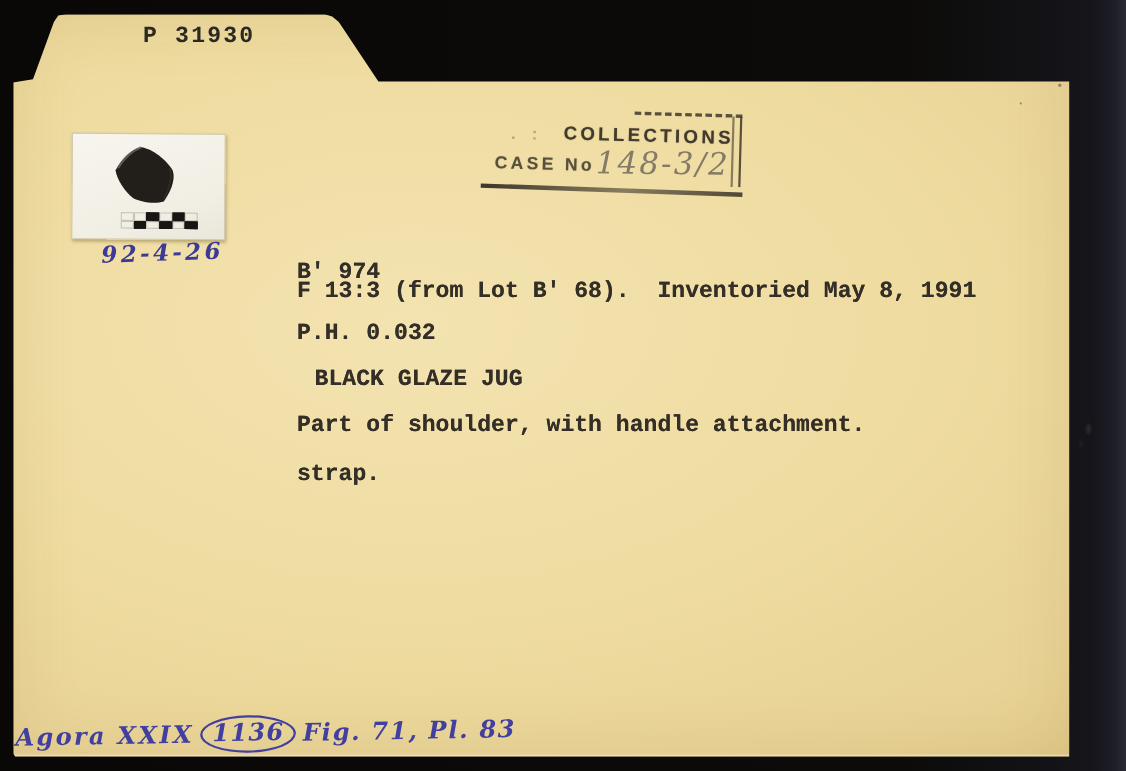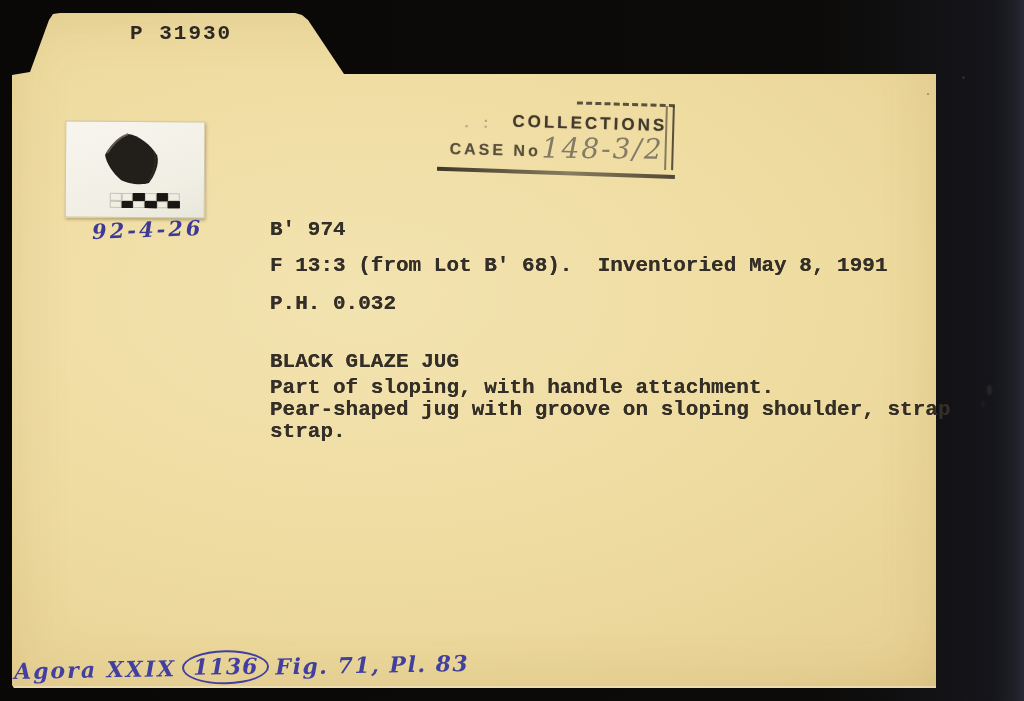--- a/index.html
+++ b/index.html
@@ -22,20 +22,21 @@
   .card{
     position:absolute;left:12px;top:13px;width:924px;height:675px;
     background:
       radial-gradient(ellipse 900px 520px at 38% 42%, #f3e3b0 0%, #eedb9f 55%, #e8d295 88%, #e3cc8d 100%);
     clip-path:polygon(
       0px 62px, 18px 59px, 37px 7px, 41px 1px, 48px 0px,
       283px 0px, 290px 2px, 296px 7px, 332px 61px,
       996px 61px, 1000px 64px, 1000px 673px, 997px 675px, 2px 675px, 0px 672px
     );
     box-shadow:inset 0 0 60px rgba(140,105,40,.14), inset 0 -2px 0 rgba(255,250,225,.5);
+    padding-left:36px;
   }
   .tab-label{
     position:absolute;left:118px;top:9px;
     font-family:"Liberation Mono", monospace;
     font-size:21px;font-weight:600;letter-spacing:2px;
     color:#2c2823;
   }
   
   .photo{
     position:absolute;left:53px;top:108px;width:138px;height:95px;
@@ -101,21 +102,21 @@
     transform:rotate(-1deg);
   }
   
   .typed-line{
     position:absolute;left:258px;
     font-family:"Liberation Mono", monospace;
     font-size:21px;font-weight:700;line-height:22px;white-space:pre;
     color:#332e27;
     text-shadow:0 0 .6px rgba(40,34,26,.8);
   }
-  .t1{top:206px;font-family:Liberation Mono, monospace;} .t2{top:242px;} .t3{top:280px;} .t4{top:338px;}
+  .t1{top:225px;font-family:Liberation Mono, monospace;} .t2{top:242px;} .t3{top:280px;} .t4{top:322px;margin-left:16px;}
   .t5{top:364px;} .t6{top:386px;} .t7{top:408px;} .t8{top:430px;}
   
   .annotation{
     position:absolute;left:2px;top:637px;
     font-family:"DejaVu Serif", serif;font-style:italic;
     font-size:22px;font-weight:bold;
     color:#413fa0;white-space:nowrap;
     transform:rotate(-1deg);
     display:flex;align-items:center;gap:6px;
   }
@@ -178,22 +179,21 @@
     <span class="faded-prefix">. :</span>
     <span class="collections">COLLECTIONS</span>
     <span class="case-label">CASE No</span>
     <span class="case-number">148-3/2</span>
   </div>
 
   <div class="typed-line t1">B' 974</div>
   <div class="typed-line t2">F 13:3 (from Lot B' 68).  Inventoried May 8, 1991</div>
   <div class="typed-line t3">P.H. 0.032</div>
   <div class="typed-line t4">BLACK GLAZE JUG</div>
-  <div class="typed-line t5">Part of sloping, with handle attachment.</div>
-  <div class="typed-line t6">Pear-shaped jug with groove on sloping shoulder, strap</div>
+  <div class="typed-line t5">Part of shoulder, with handle attachment.</div>
   <div class="typed-line t7">strap.</div>
 
   <div class="annotation">
     <span class="pub">Agora XXIX</span>
     <span class="circled">1136</span>
     <span class="refs">Fig. 71, Pl. 83</span>
   </div>
 
   <div class="smudge s1"></div>
   <div class="smudge s2"></div>

